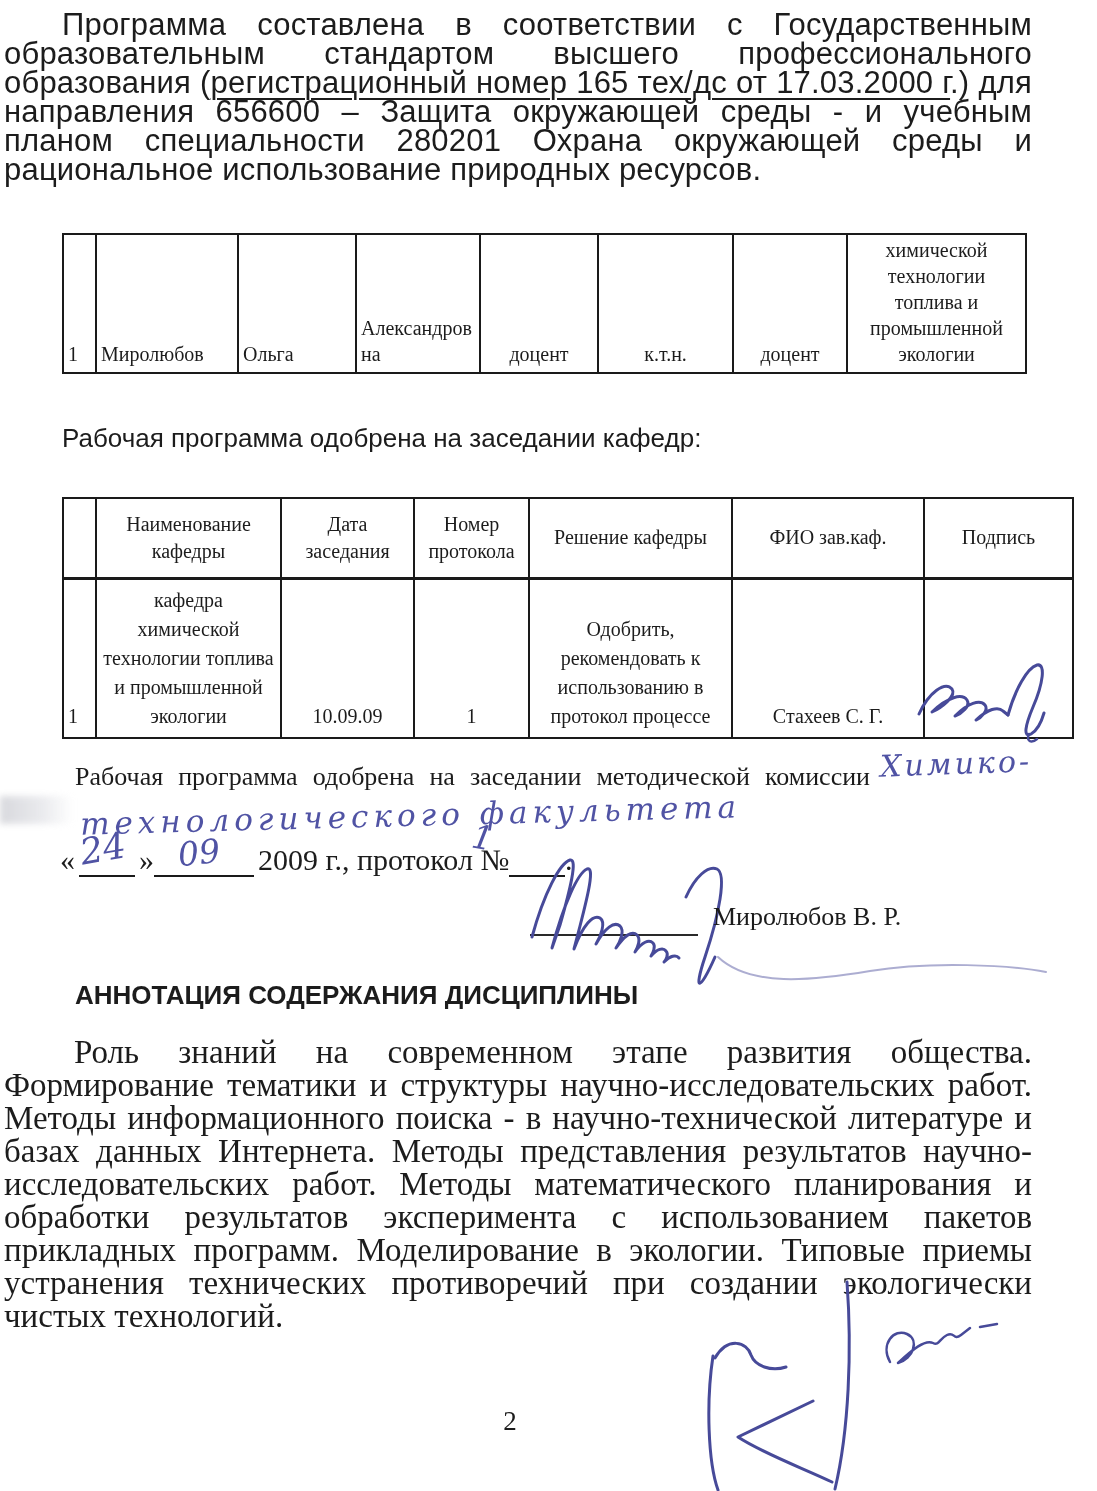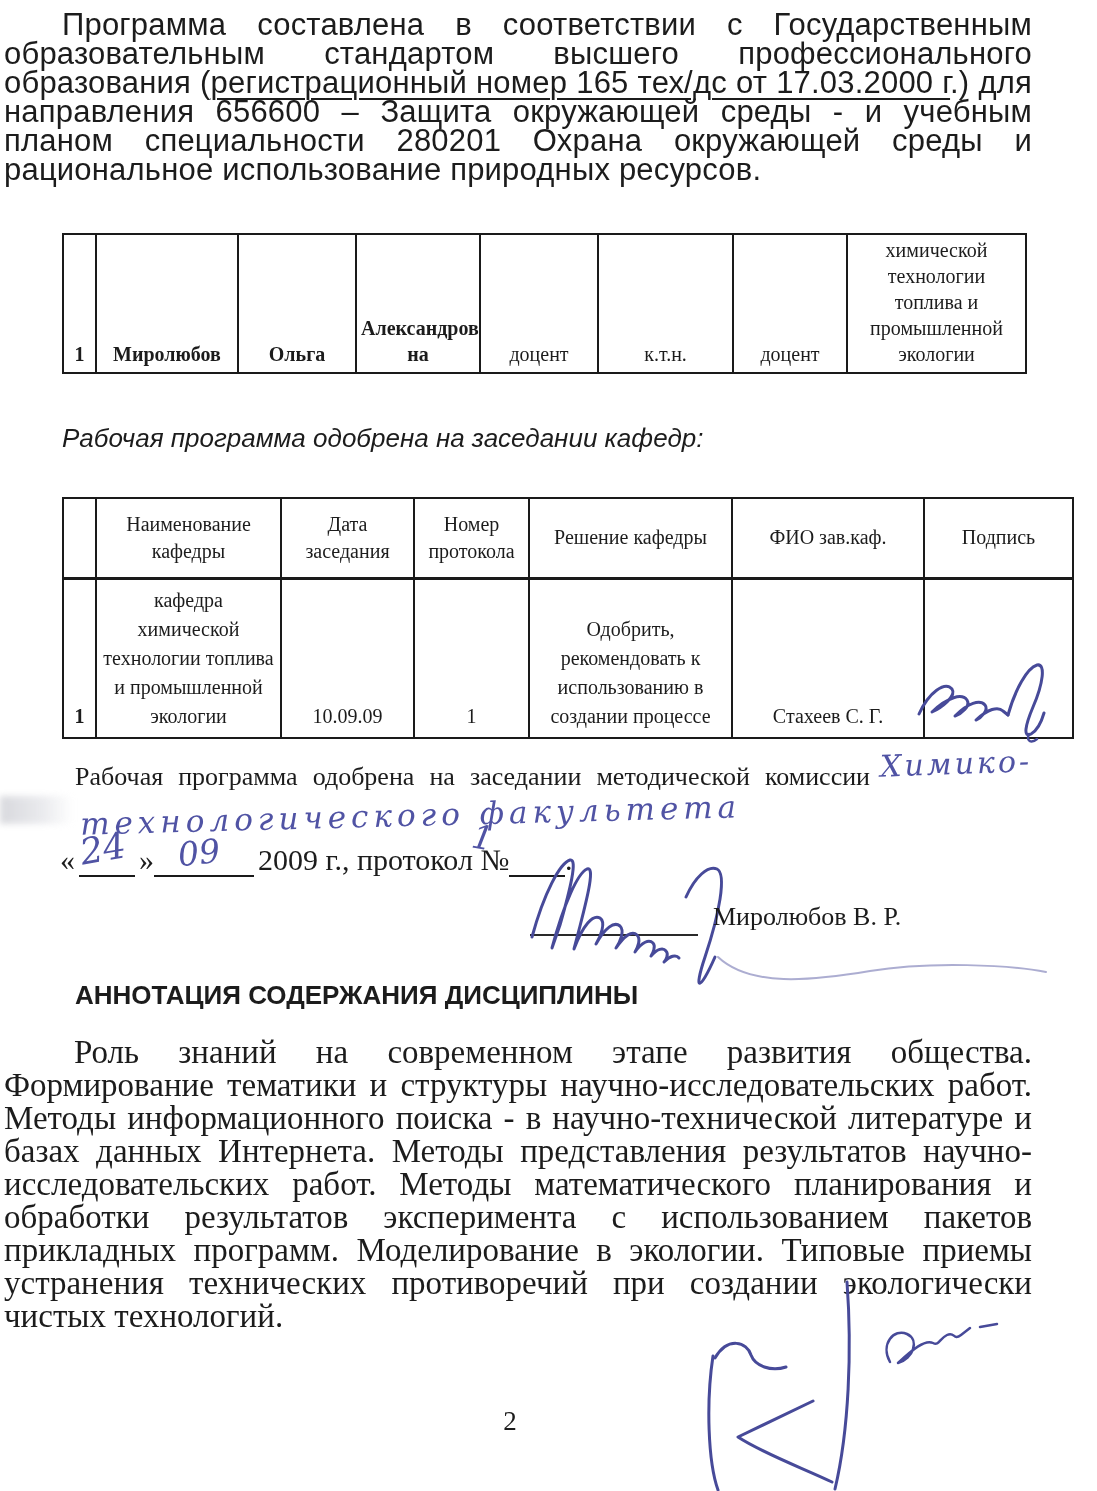--- a/index.html
+++ b/index.html
@@ -31,21 +31,21 @@
   
   .h-sans {
     position: absolute;
     margin: 0;
     font-family: "Liberation Sans", "DejaVu Sans", sans-serif;
     font-size: 26px;
     font-weight: 400;
     color: #1c1c1c;
   }
   .authors-h { left: 62px; top: 185px; }
-  .depts-h   { left: 62px; top: 423px; font-style: italic; }
+  .depts-h   { left: 62px; top: 423px; }
   .annot-h   { left: 75px; top: 980px; font-weight: 700; font-size: 26px; }
 
   
   table { border-collapse: collapse; table-layout: fixed; }
   .t1 {
     position: absolute; left: 62px; top: 233px; width: 963px;
     font-size: 20px;
   }
   .t1 tr { height: 137px; }
   .t1 td {
@@ -75,21 +75,21 @@
     padding: 2px 4px;
   }
   .t2 td {
     border: 2px solid #1a1a1a;
     vertical-align: bottom;
     text-align: center;
     line-height: 29px;
     white-space: pre-line;
     padding: 2px 4px 6px 4px;
   }
-  .t2 td.c-left, .t1 td.c-left { text-align: center; font-weight: bold; }
+  .t2 td.c-left, .t1 td.c-left { text-align: left; }
 
   
   .commission {
     position: absolute; left: 75px; top: 762px; width: 795px;
     font-size: 26px;
     text-align: justify;
     text-align-last: justify;
   }
   .dateline {
     position: absolute; left: 60px; top: 843px;
@@ -221,21 +221,21 @@
         <td>кафедра
 химической
 технологии топлива
 и промышленной
 экологии</td>
         <td>10.09.09</td>
         <td>1</td>
         <td>Одобрить,
 рекомендовать к
 использованию в
-создании процессе</td>
+протокол процессе</td>
         <td>Стахеев С. Г.</td>
         <td></td>
       </tr>
     </tbody>
   </table>
 
   <svg class="pen-svg sig-stakheev" width="170" height="95" viewBox="0 0 170 95">
     <path stroke-width="3" d="M6 66 C16 44 32 33 39 41 C44 48 28 60 19 64 C35 49 49 45 54 52 C58 58 48 66 42 68 C55 55 67 51 72 57 C76 62 68 70 63 72 C75 61 85 58 90 63 L95 67"></path>
     <path stroke-width="3" d="M95 67 C102 42 114 20 124 17 C133 15 130 36 120 59 C112 78 110 90 118 86 C125 82 129 72 131 65"></path>
     <path stroke-width="2.5" d="M116 86 C113 93 118 96 124 91"></path>

